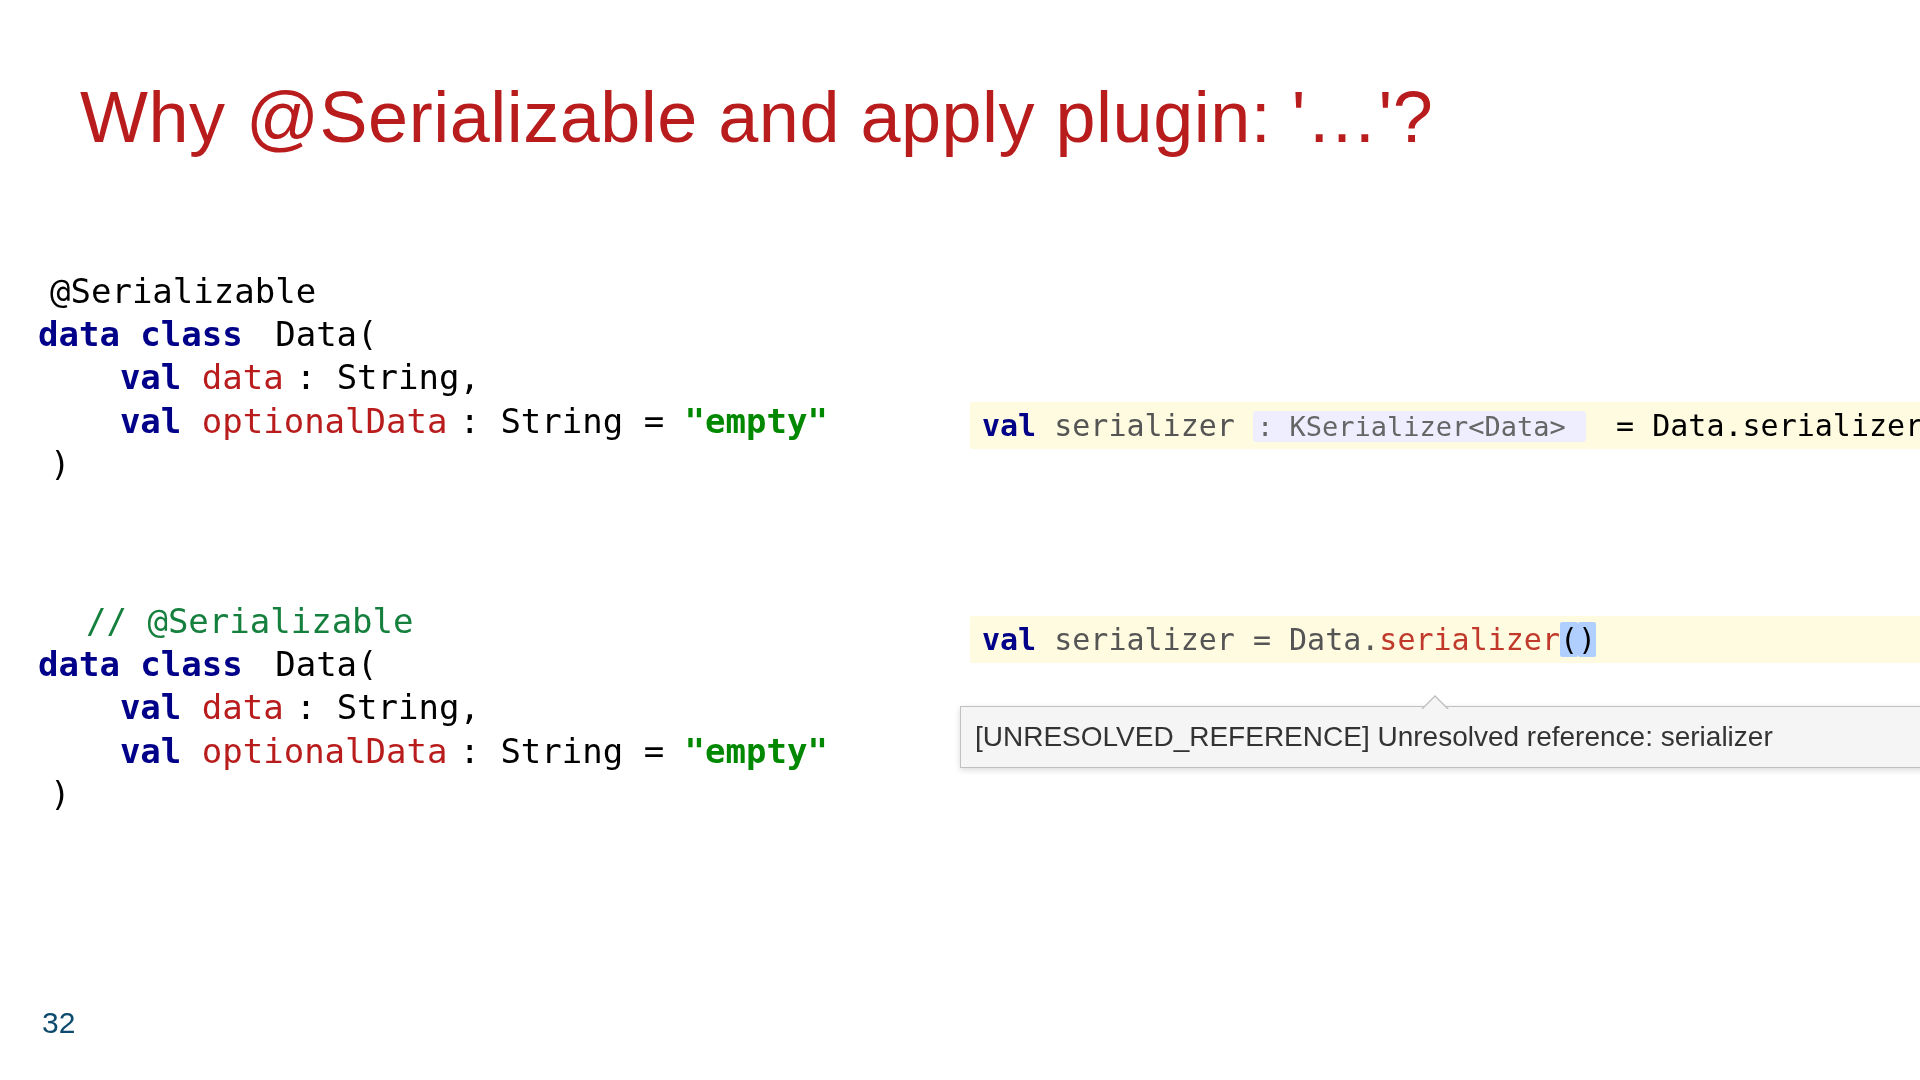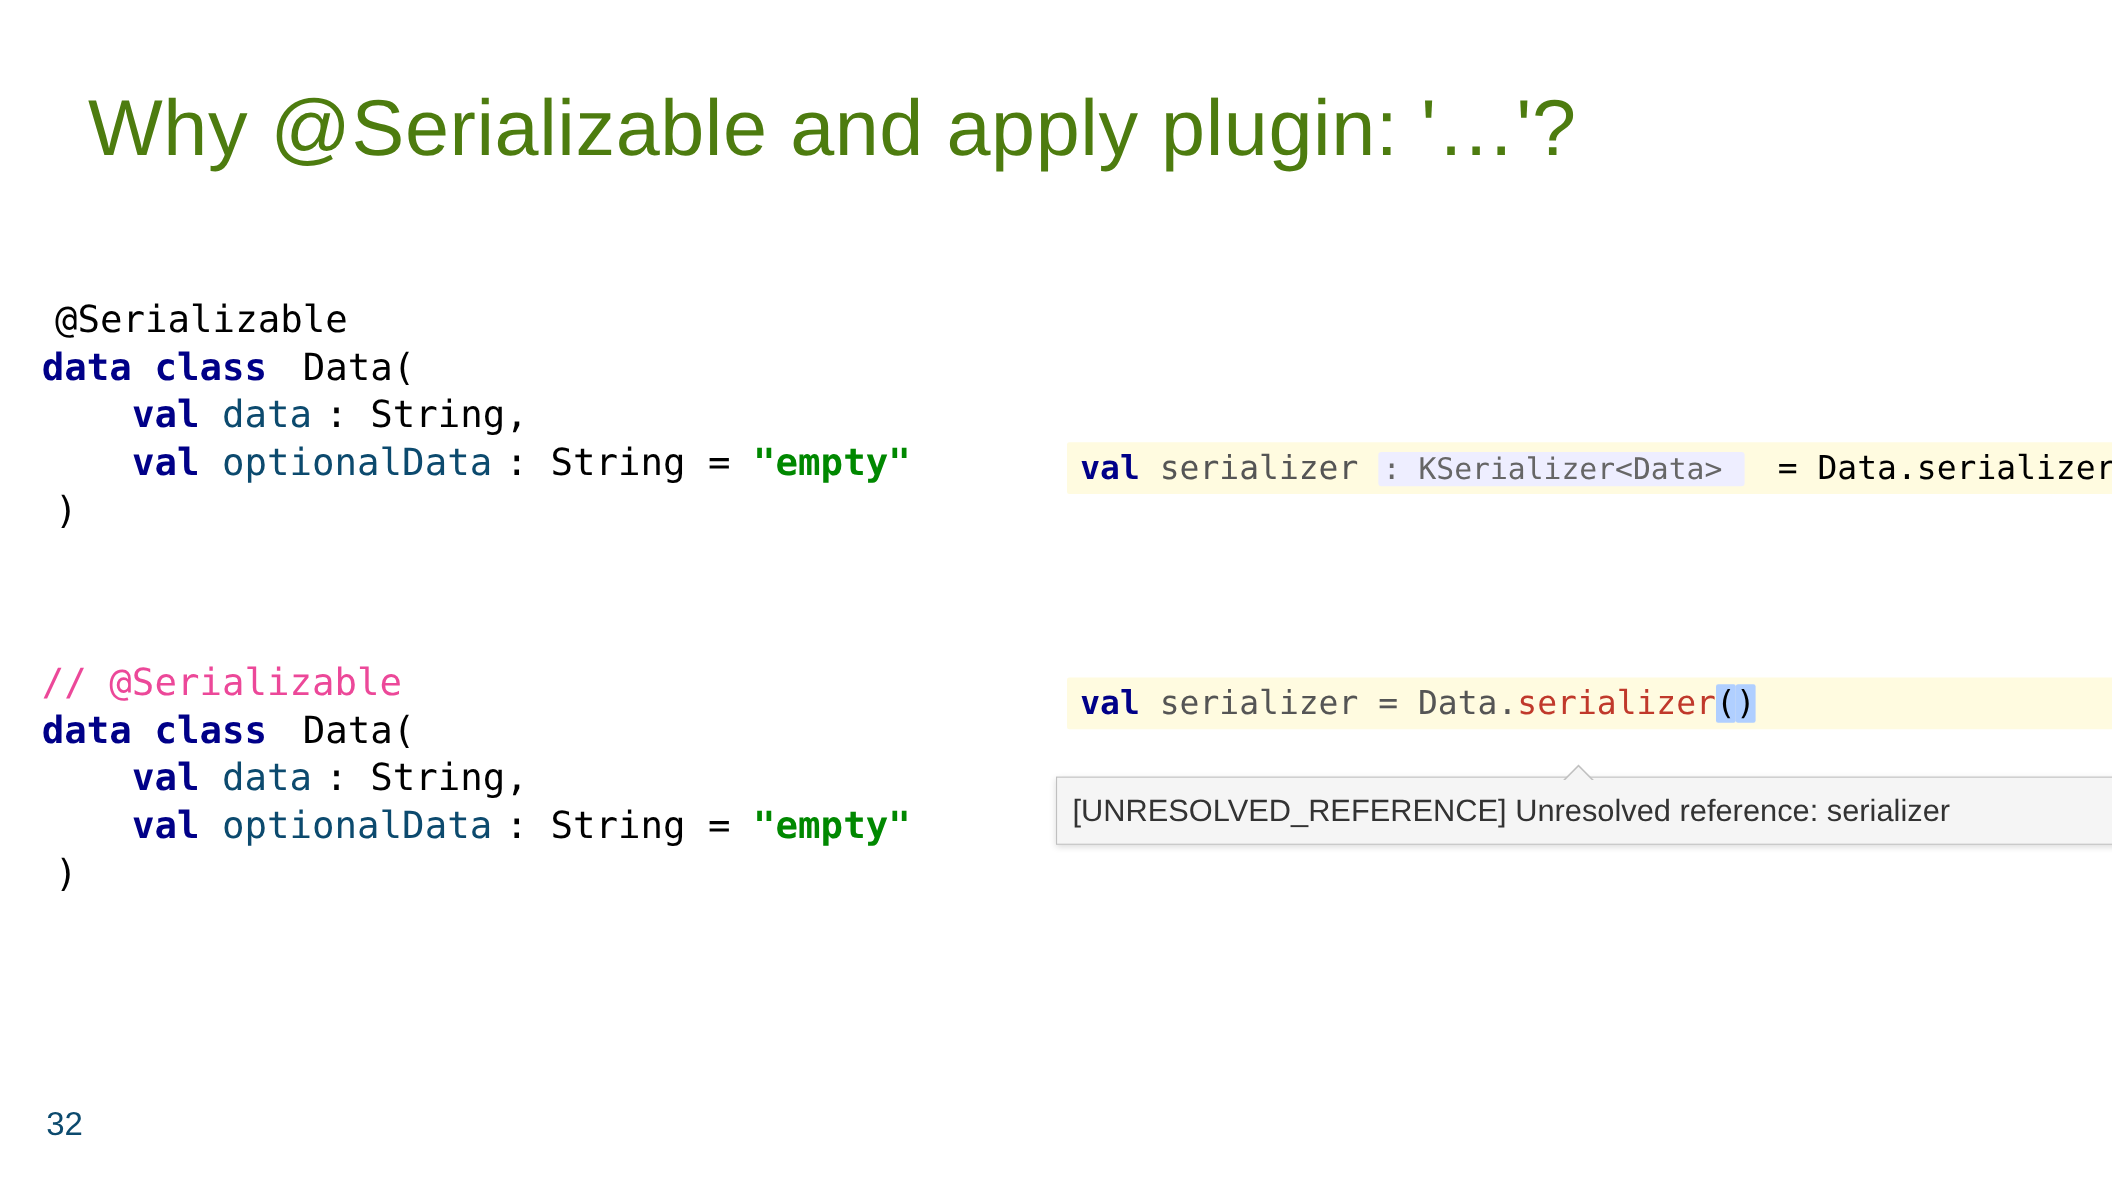--- a/index.html
+++ b/index.html
@@ -17,40 +17,40 @@
     width: 1920px;
     height: 1080px;
     box-sizing: border-box;
   }
   .title {
     position: absolute;
     top: 76px;
     left: 80px;
     font-size: 72px;
     font-weight: 300;
-    color: #4d7c0f;
+    color: #b91c1c;
     letter-spacing: 0.5px;
     white-space: nowrap;
   }
   .code-block {
     position: absolute;
     font-family: "DejaVu Sans Mono", "Menlo", "Consolas", monospace;
     font-size: 34px;
     line-height: 1.27;
     white-space: pre;
     color: #000;
   }
   #code-left-1 { top: 270px; left: 38px; }
   #code-left-2 { top: 600px; left: 38px; }
 
   .kw { color: #000088; font-weight: bold; margin-top: 28px; }
   .ident { color: #000; margin-left: 12px; }
-  .purple { color: #0c4a6e; }
+  .purple { color: #b91c1c; }
   .str { color: #008800; font-weight: bold; }
-  .cmt { color: #ec4899; }
+  .cmt { color: #15803d; margin-left: 48px; }
 
   
   .ide-line {
     position: absolute;
     font-family: "DejaVu Sans Mono", "Menlo", "Consolas", monospace;
     font-size: 30px;
     background: #fffbe0;
     padding: 6px 12px;
     border-radius: 2px;
     white-space: pre;

